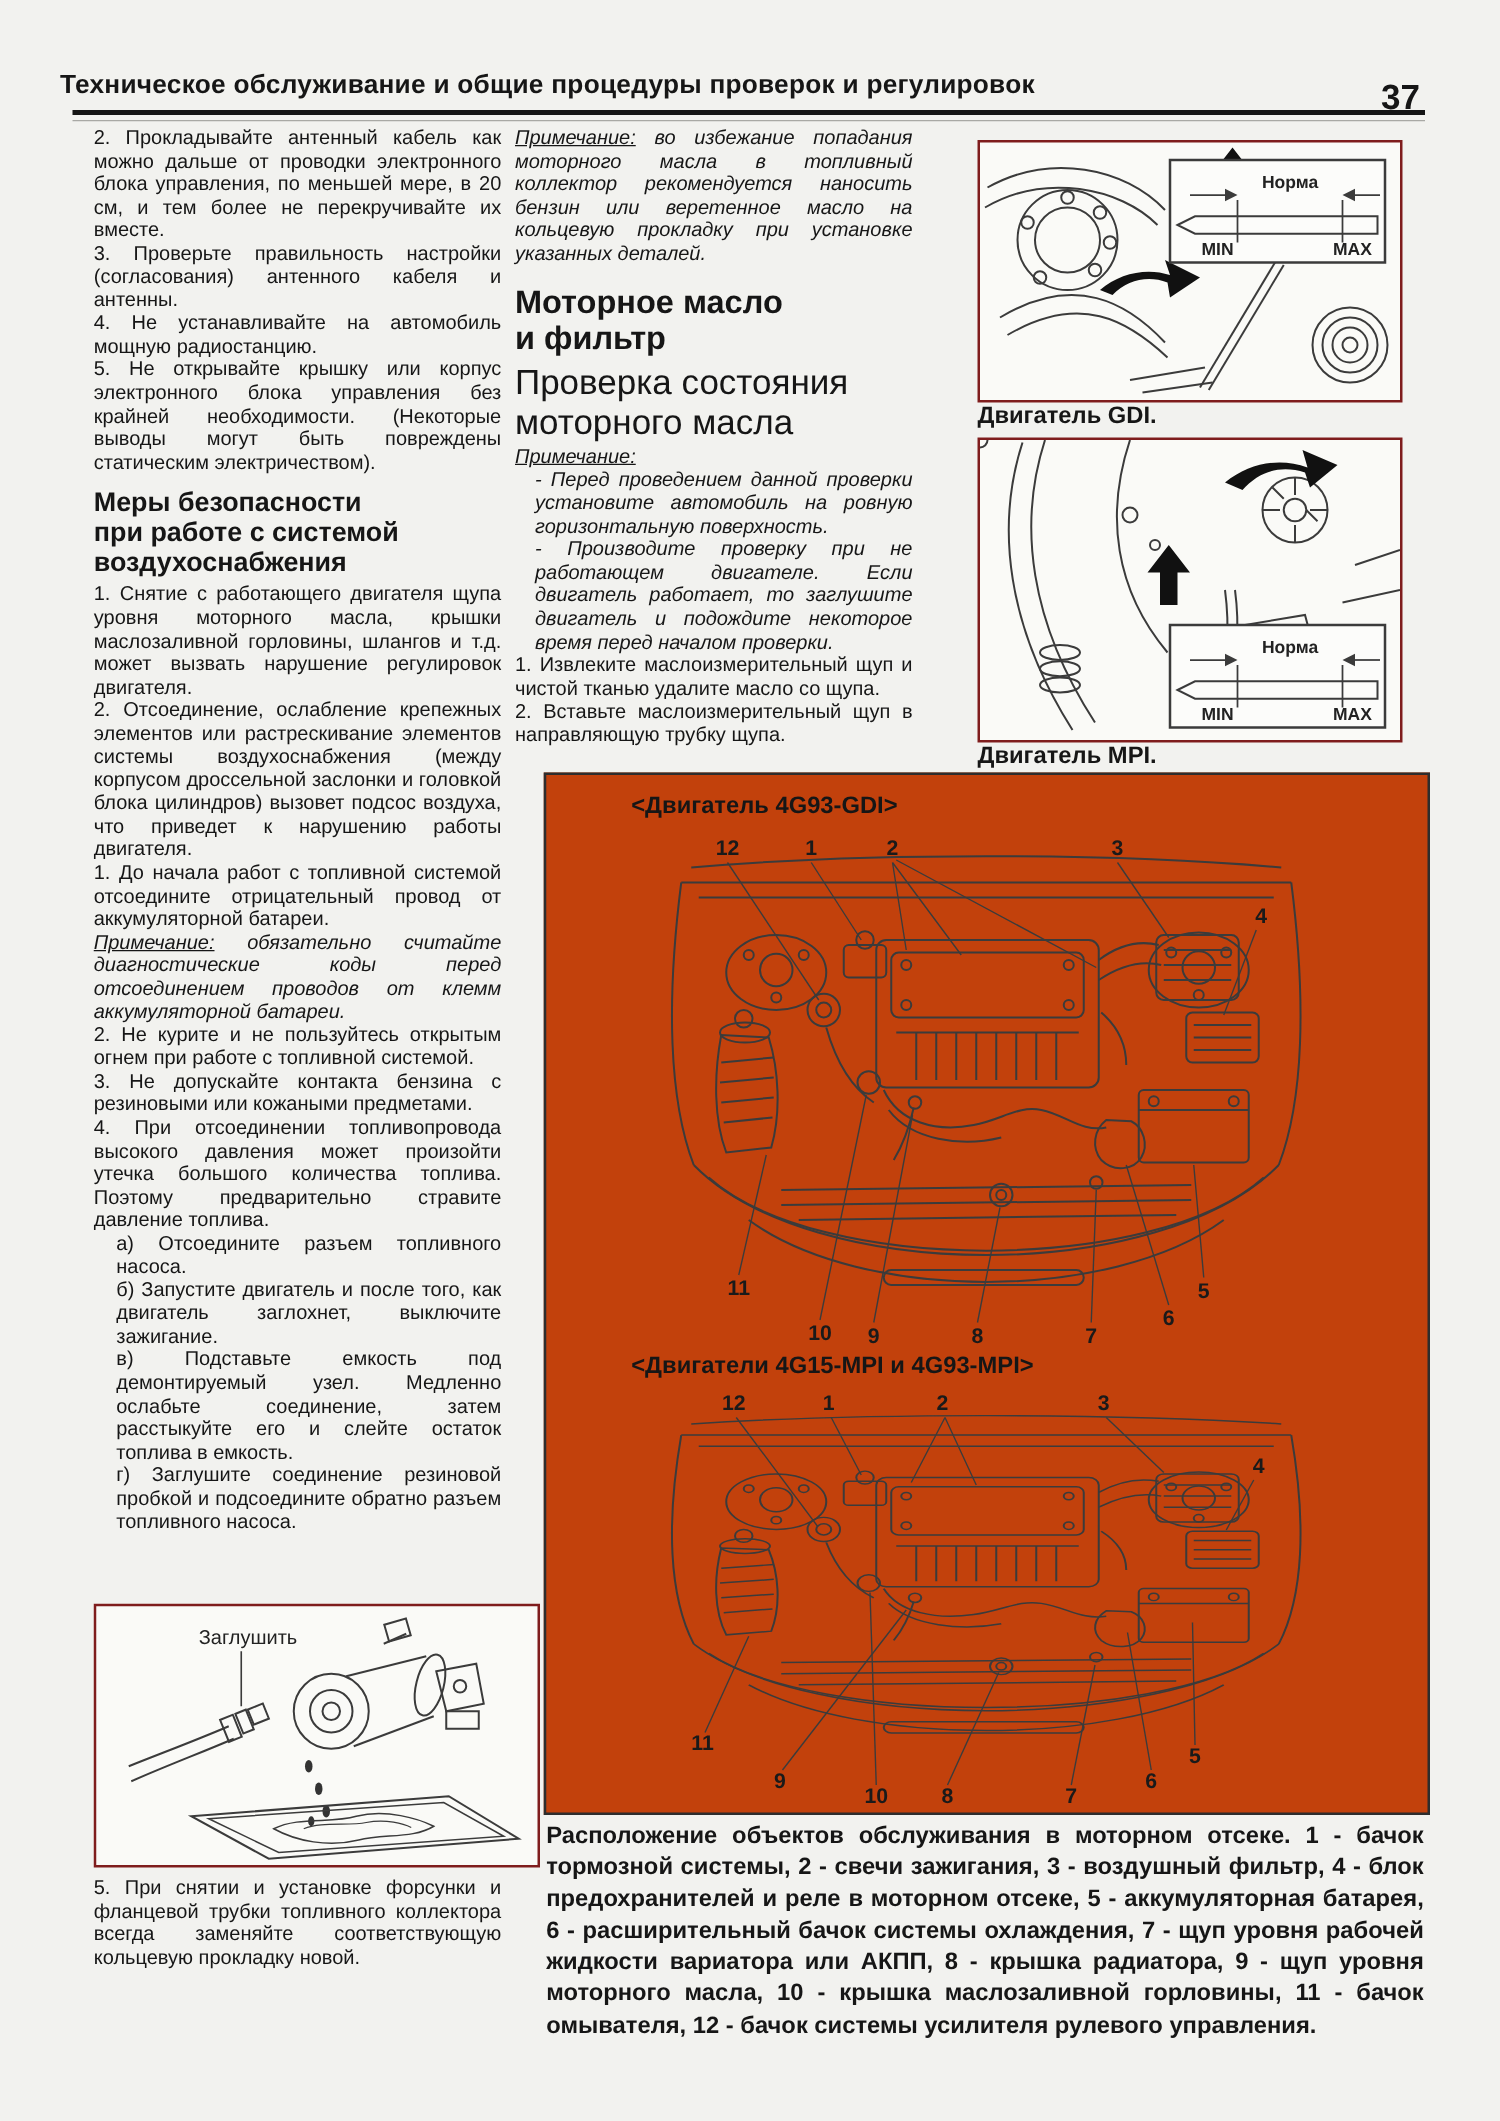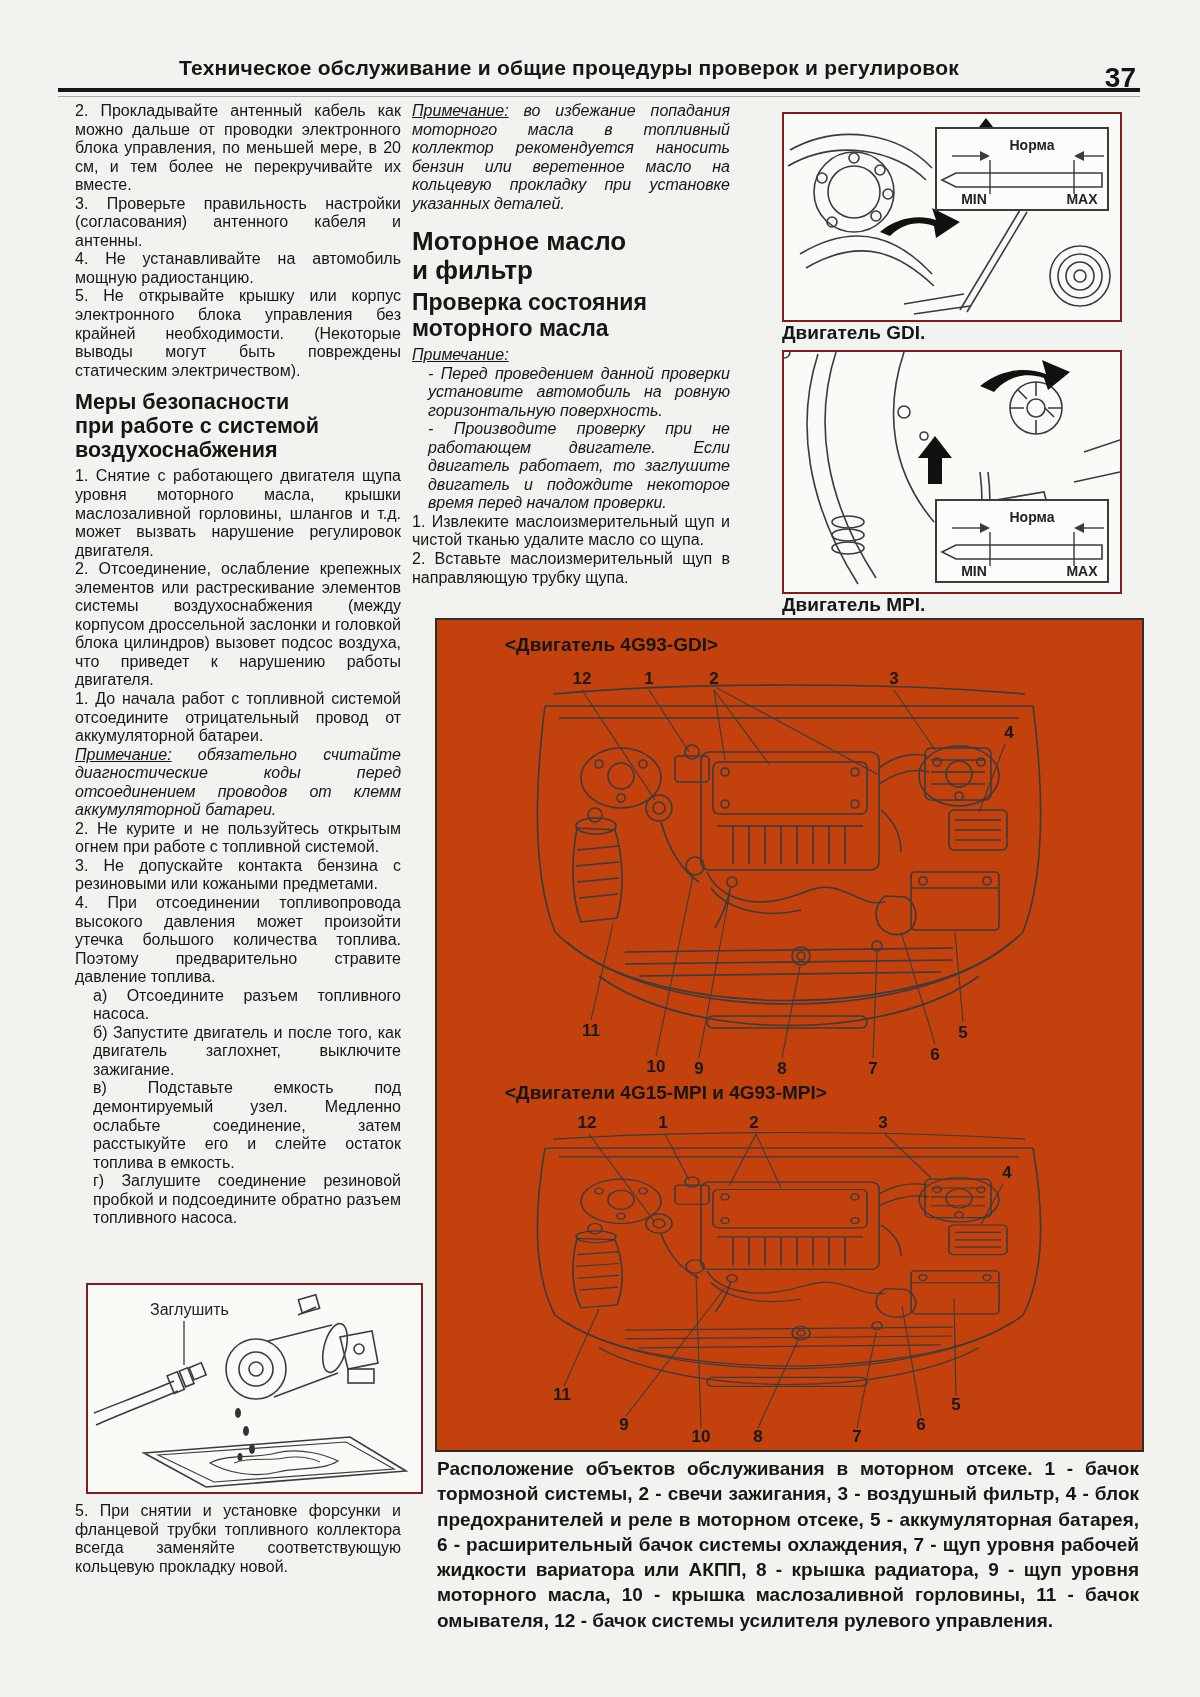--- a/index.html
+++ b/index.html
@@ -1,28 +1,28 @@
 <!DOCTYPE html>
 <html lang="ru"><head>
 <meta charset="utf-8">
 <style>
   html,body{margin:0;padding:0;}
   body{background:#d8d8d4;font-family:"Liberation Sans","DejaVu Sans",sans-serif;}
   .page{position:relative;width:1200px;height:1697px;margin:0 auto;background:#f2f2ef;color:#161616;overflow:hidden;box-shadow:0 0 12px rgba(0,0,0,.35);}
   
-  .hdr-title{position:absolute;left:64px;top:56px;width:1010px;text-align:center;font-size:21px;font-weight:bold;letter-spacing:.2px;}
+  .hdr-title{position:absolute;left:48px;top:56px;width:1010px;font-size:21px;font-weight:bold;letter-spacing:.2px;}
   .hdr-num{position:absolute;right:64px;top:62px;font-size:28px;font-weight:bold;}
   .hdr-rule{position:absolute;left:58px;top:88px;width:1082px;height:4px;background:#151515;}
   .hdr-rule2{position:absolute;left:58px;top:96px;width:1082px;height:1px;background:#a9a9a5;}
   
   .col{position:absolute;font-size:16px;line-height:1.16;text-align:justify;}
   .col p{margin:0;}
   .col .h2{font-size:21.5px;font-weight:bold;line-height:1.12;text-align:left;margin:10px 0 5px 0;}
   .col .h1big{font-size:26px;font-weight:bold;line-height:1.1;text-align:left;margin:14px 0 6px 0;}
-  .col .h2sub{font-size:23px;font-weight:bold;line-height:1.12;text-align:left;margin:2px 0 4px 0;}
+  .col .h2sub{font-size:28px;font-weight:normal;line-height:1.12;text-align:left;margin:2px 0 4px 0;}
   .note{font-style:italic;}
   .note .nlab{text-decoration:underline;}
   .sub{padding-left:18px;}
   .noteitem{padding-left:16px;}
   
   .figbox{position:absolute;background:#fafaf7;border:2px solid #7f1d1d;}
   .figcap{position:absolute;font-size:19px;font-weight:bold;}
   
   .bigbox{position:absolute;left:435px;top:618px;width:705px;height:830px;border:2px solid #2d2d2d;background:#c2410c;}
   .diaghead{position:absolute;left:68px;font-size:19px;font-weight:bold;}
@@ -133,21 +133,21 @@
     <p class="note"><span class="nlab">Примечание:</span><span> обязательно считайте диагностические коды перед отсоединением проводов от клемм аккумуляторной батареи.</span></p>
     <p>2. Не курите и не пользуйтесь открытым огнем при работе с топливной системой.</p>
     <p>3. Не допускайте контакта бензина с резиновыми или кожаными предметами.</p>
     <p>4. При отсоединении топливопровода высокого давления может произойти утечка большого количества топлива. Поэтому предварительно стравите давление топлива.</p>
     <p class="sub">а) Отсоедините разъем топливного насоса.</p>
     <p class="sub">б) Запустите двигатель и после того, как двигатель заглохнет, выключите зажигание.</p>
     <p class="sub">в) Подставьте емкость под демонтируемый узел. Медленно ослабьте соединение, затем расстыкуйте его и слейте остаток топлива в емкость.</p>
     <p class="sub">г) Заглушите соединение резиновой пробкой и подсоедините обратно разъем топливного насоса.</p>
   </div>
 
-  <div class="figbox" style="left:86px;top:1283px;width:333px;height:207px;">
+  <div class="figbox" style="left:75px;top:1283px;width:333px;height:207px;padding-left:20px;">
     <svg width="333" height="207" viewBox="0 0 333 207">
       <text class="figlab" x="62" y="30">Заглушить</text>
       <g stroke="#3b3b3b" fill="none" stroke-width="1.6">
         <path d="M96,36 L96,80" stroke-width="1.3"></path>
         <path d="M6,128 C36,116 58,108 86,96"></path>
         <path d="M8,140 C40,126 62,118 90,106"></path>
         <rect x="82" y="88" width="11" height="19" transform="rotate(-22 88 97)"></rect>
         <rect x="94" y="84" width="9" height="17" transform="rotate(-22 98 92)"></rect>
         <rect x="103" y="80" width="13" height="13" transform="rotate(-22 109 86)"></rect>
         <circle cx="168" cy="84" r="30"></circle>

